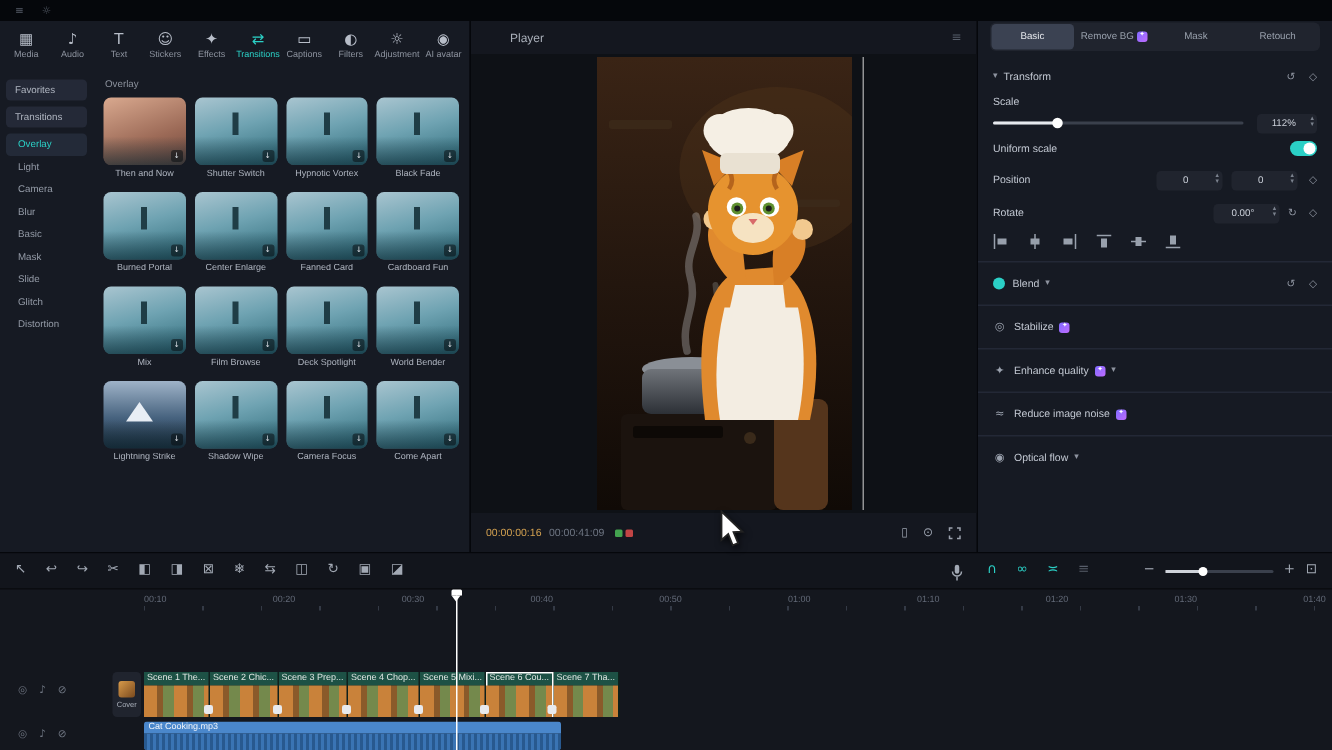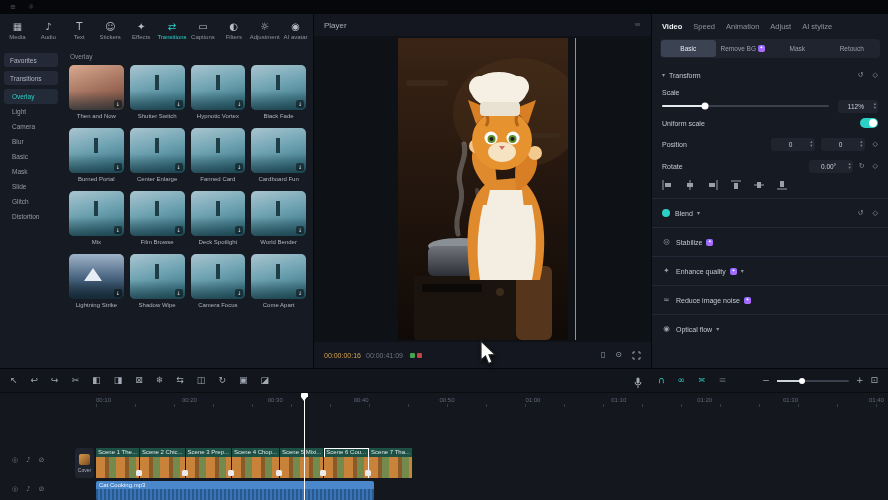--- a/index.html
+++ b/index.html
@@ -4,21 +4,21 @@
 <style>
   html,body{margin:0;padding:0;background:#05070b;}
   .app{position:relative;width:888px;height:500px;overflow:hidden;background:#05070b;
        font-family:"Liberation Sans",sans-serif;color:#c6cbd4;-webkit-font-smoothing:antialiased;}
   .ic{font-family:"DejaVu Sans",sans-serif;line-height:1;}
   .dim{color:#575e6a;}
   
   .titlebar{position:absolute;top:0;left:0;right:0;height:14px;display:flex;align-items:center;gap:12px;padding:0 10px;font-size:7px;}
   
   .left-panel{position:absolute;top:14px;left:0;width:313px;height:354px;background:#161a23;}
-  .player-panel{position:absolute;top:14px;left:313px;width:339px;height:354px;background:#14171f;border-left:1px solid #05070b;border-right:1px solid #05070b;box-sizing:border-box;}
+  .player-panel{position:absolute;top:14px;left:313px;width:339px;height:354px;background:#14171f;border-left:1px solid #05070b;border-right:1px solid #05070b;box-sizing:border-box;padding-left:16px;}
   .right-panel{position:absolute;top:14px;left:652px;width:236px;height:354px;background:#161a23;}
   .bottom-panel{position:absolute;top:368px;left:0;width:888px;height:132px;background:#14171e;border-top:1px solid #05070b;box-sizing:border-box;}
   
   .lib-toolbar{height:34px;display:flex;align-items:center;padding:0 2px;}
   .lib-tab{flex:1;display:flex;flex-direction:column;align-items:center;gap:2px;cursor:pointer;}
   .lib-tab .tico{font-size:10px;color:#b7bdc8;}
   .lib-tab .lbl{font-size:6px;color:#8d939f;white-space:nowrap;}
   .lib-tab.active .tico,.lib-tab.active .lbl{color:#2bd0c6;}
   .lib-body{position:absolute;top:34px;left:0;right:0;bottom:0;display:flex;}
   
@@ -362,27 +362,20 @@
         <span class="ic">▯</span>
         <span class="ic">⊙</span>
         <svg width="9" height="9" viewBox="0 0 9 9">
             <path d="M1,3 V1 H3 M6,1 H8 V3 M8,6 V8 H6 M3,8 H1 V6" stroke="#9aa1ad" fill="none" stroke-width="1"></path>
           </svg>
       </span>
     </div>
   </div>
 
   <div class="right-panel">
-    <div class="insp-tabs">
-      <span class="insp-tab active">Video</span>
-      <span class="insp-tab">Speed</span>
-      <span class="insp-tab">Animation</span>
-      <span class="insp-tab">Adjust</span>
-      <span class="insp-tab">AI stylize</span>
-    </div>
     <div class="insp-subtabs">
       <span class="subtab active">
           <span>Basic</span>
         </span>
       <span class="subtab">
           <span>Remove BG</span>
           <span class="vip ic">✦</span>
         </span>
       <span class="subtab">
           <span>Mask</span>

